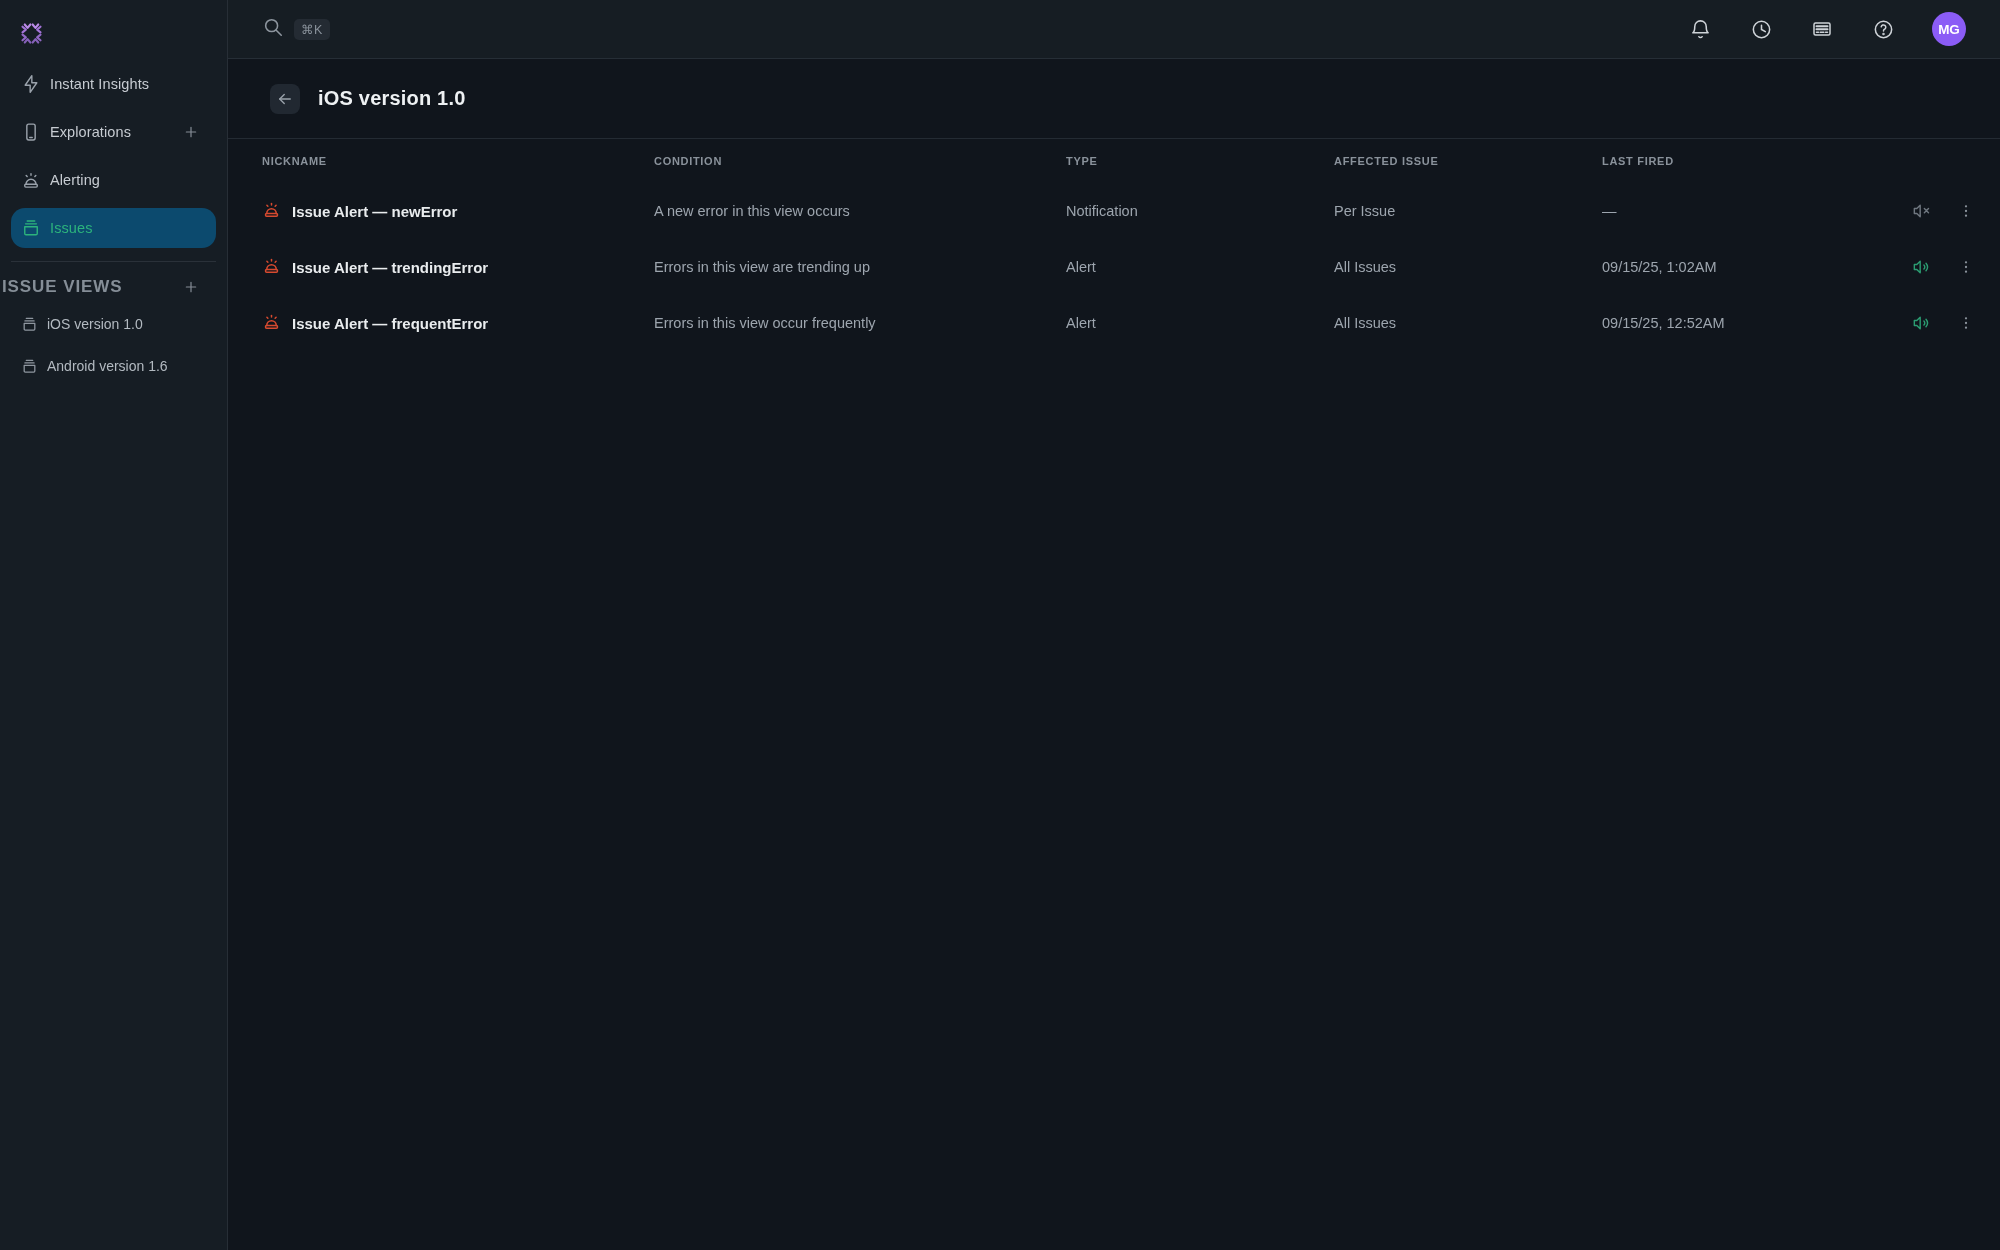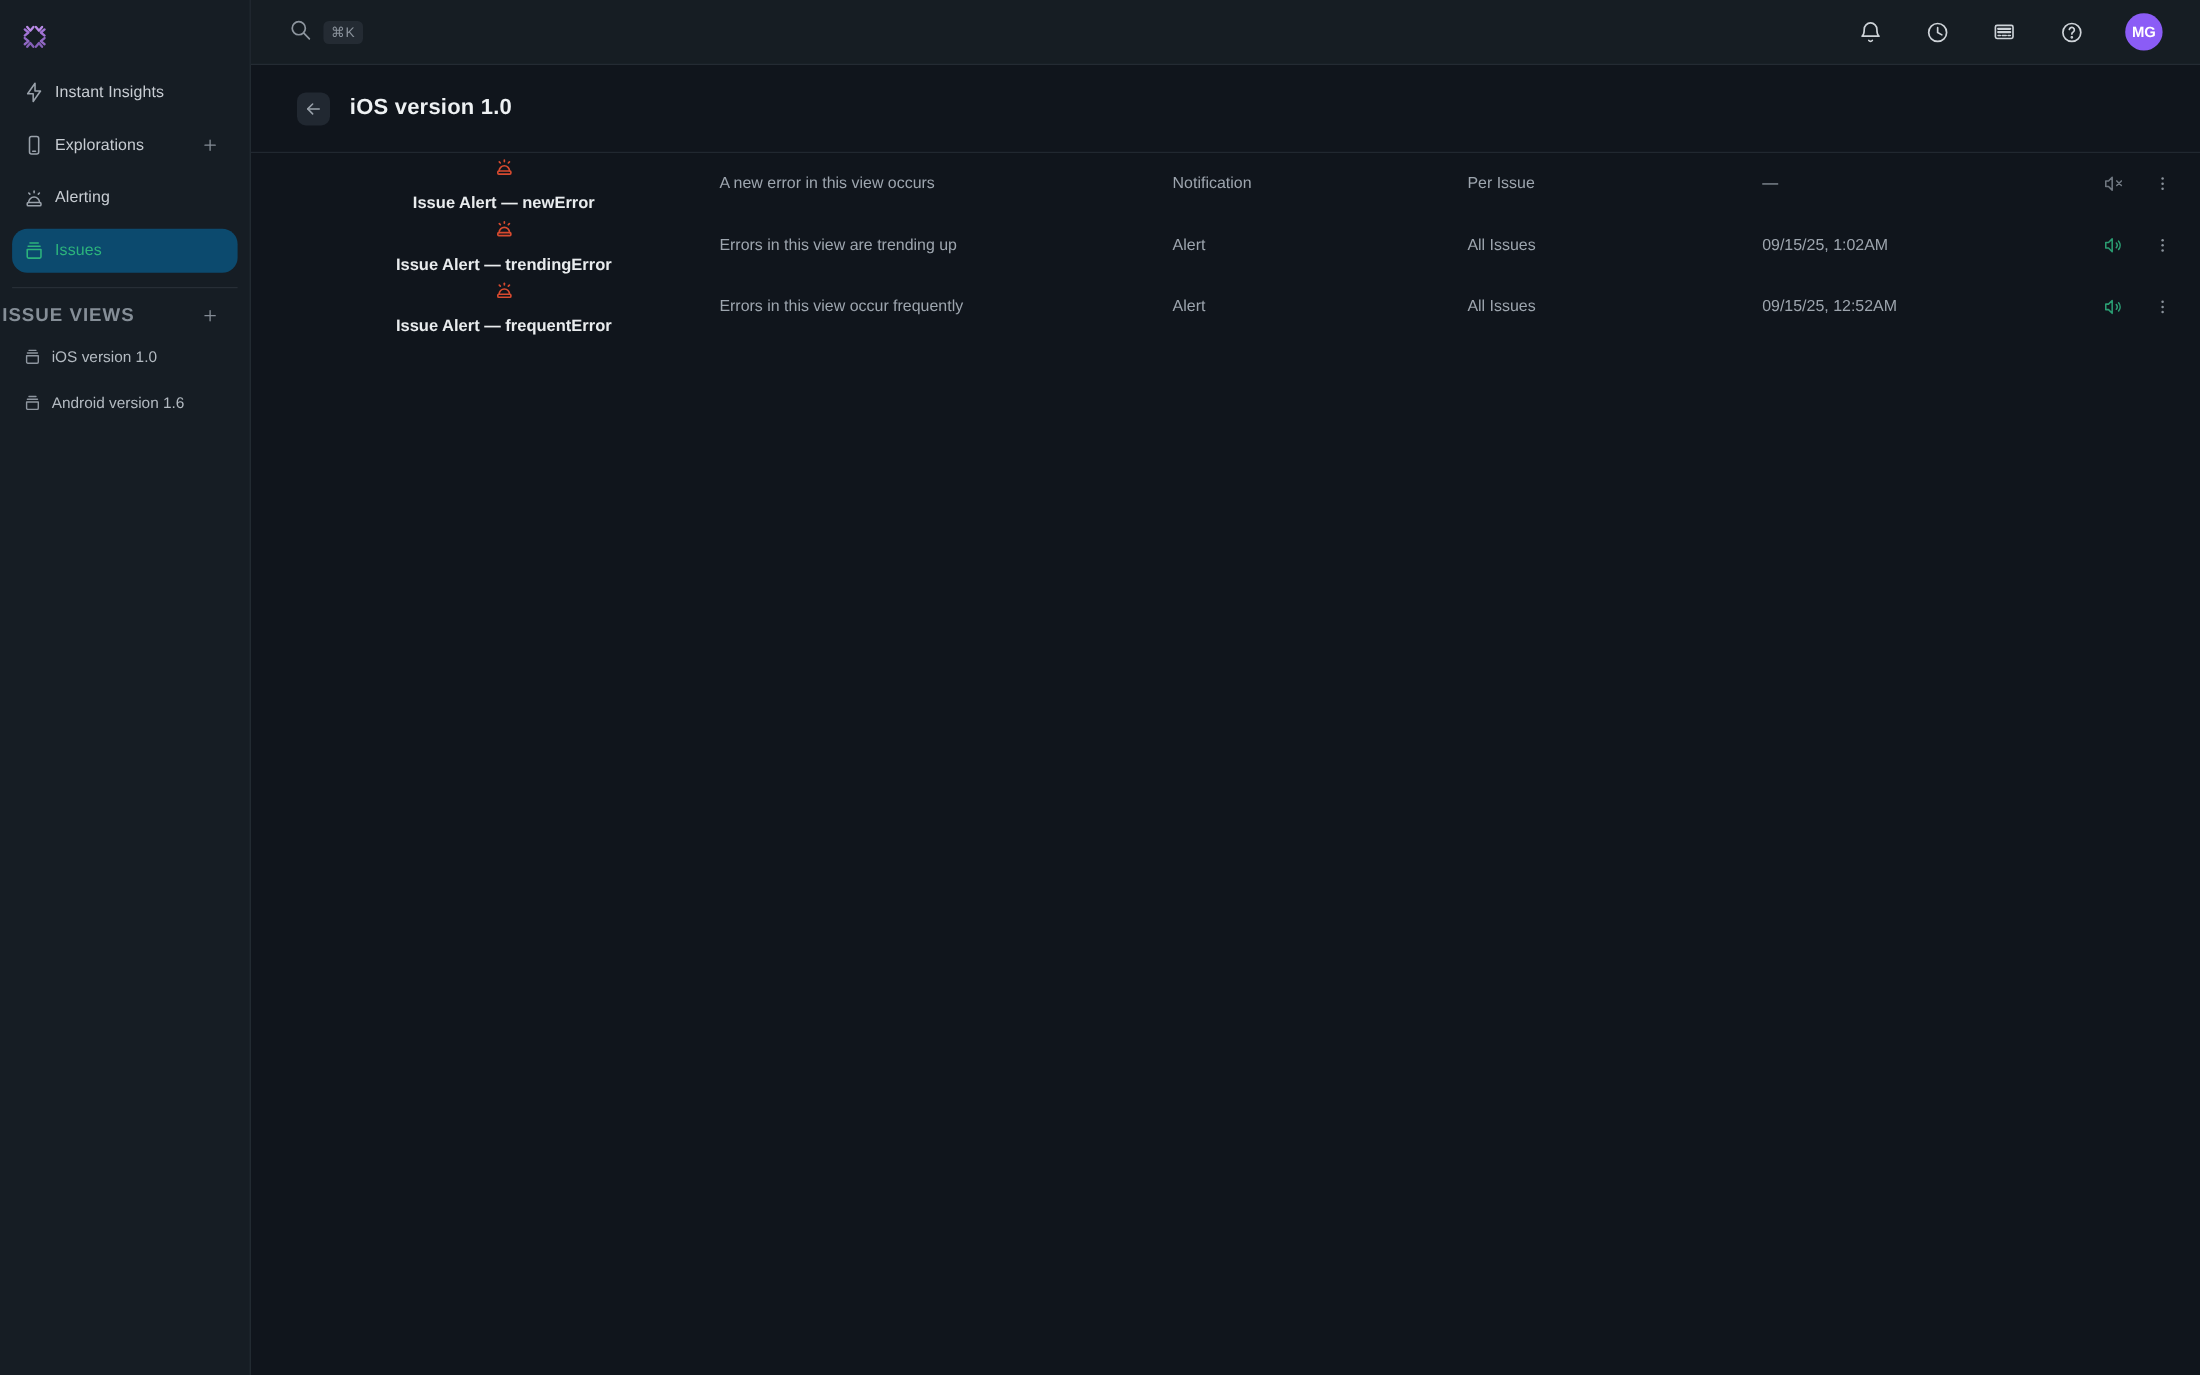--- a/index.html
+++ b/index.html
@@ -74,21 +74,21 @@
   .page-title { margin-left:18px; font-size:20px; font-weight:700; color:#eef1f3; letter-spacing:.2px; }
   
   .table { padding:0 26px 0 34px; }
   .thead, .trow {
     display:grid;
     grid-template-columns:392px 412px 268px 268px 1fr 128px;
     align-items:center;
   }
   .thead { height:44px; color:#8a929b; font-size:11px; font-weight:700; letter-spacing:.7px; }
   .trow { height:56px; font-size:14.5px; color:#9da5ae; }
-  .cell-nick { display:flex; align-items:center; gap:11px; color:#e9ecee; font-weight:700; font-size:15px;flex-direction:column; }
+  .cell-nick { display:flex; align-items:center; gap:11px; color:#e9ecee; font-weight:700; font-size:15px; }
   .siren { color:#d74a2f; }
   .controls { display:flex; align-items:center; justify-content:flex-end; gap:27px; }
   .spk { width:20px; height:20px; cursor:pointer; display:flex; align-items:center; justify-content:center; }
   .spk.on { color:#2b9d72; }
   .spk.off { color:#6f7780; }
   .kebab { width:16px; height:20px; color:#8a929b; cursor:pointer; display:flex; align-items:center; justify-content:center; }
 </style>
 </head>
 <body>
 
@@ -239,20 +239,28 @@
     <span class="back-btn">
       <svg width="18" height="18" viewBox="0 0 24 24" fill="none" stroke="currentColor" stroke-width="1.8" stroke-linecap="round" stroke-linejoin="round">
           <path d="M19 12 H5"></path>
           <path d="M11 6 l-6 6 6 6"></path>
         </svg>
     </span>
     <span class="page-title">iOS version 1.0</span>
   </div>
 
   <div class="table">
+    <div class="thead">
+      <span>NICKNAME</span>
+      <span>CONDITION</span>
+      <span>TYPE</span>
+      <span>AFFECTED ISSUE</span>
+      <span>LAST FIRED</span>
+      <span></span>
+    </div>
 
     <div class="trow">
       <span class="cell-nick">
         <span class="siren">
           <svg width="19" height="19" viewBox="0 0 24 24" fill="none" stroke="currentColor" stroke-width="1.9" stroke-linecap="round" stroke-linejoin="round">
               <path d="M6 17 a6 6 0 0 1 12 0"></path>
               <rect x="4.5" y="17" width="15" height="3.5" rx="1.2"></rect>
               <path d="M12 4.5 v1.8"></path>
               <path d="M6.2 6.6 l1.2 1.2"></path>
               <path d="M17.8 6.6 l-1.2 1.2"></path>

